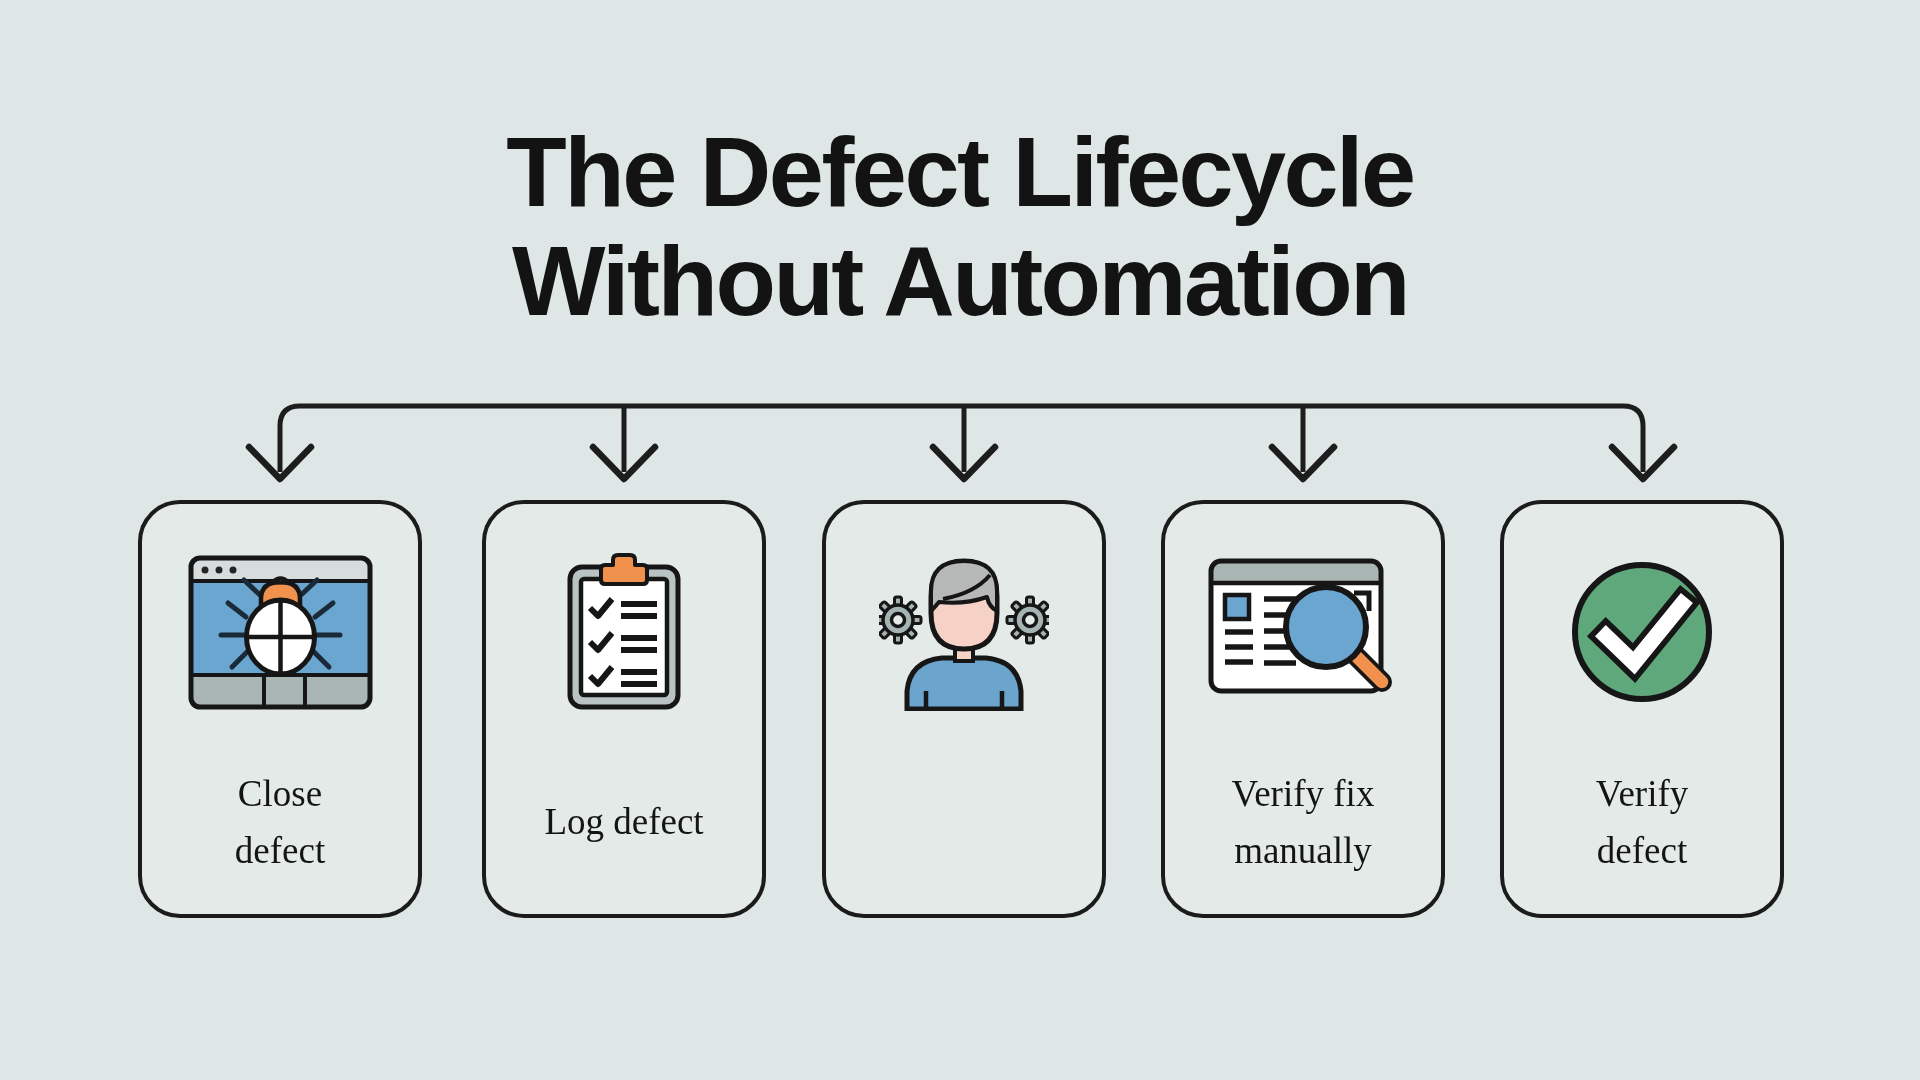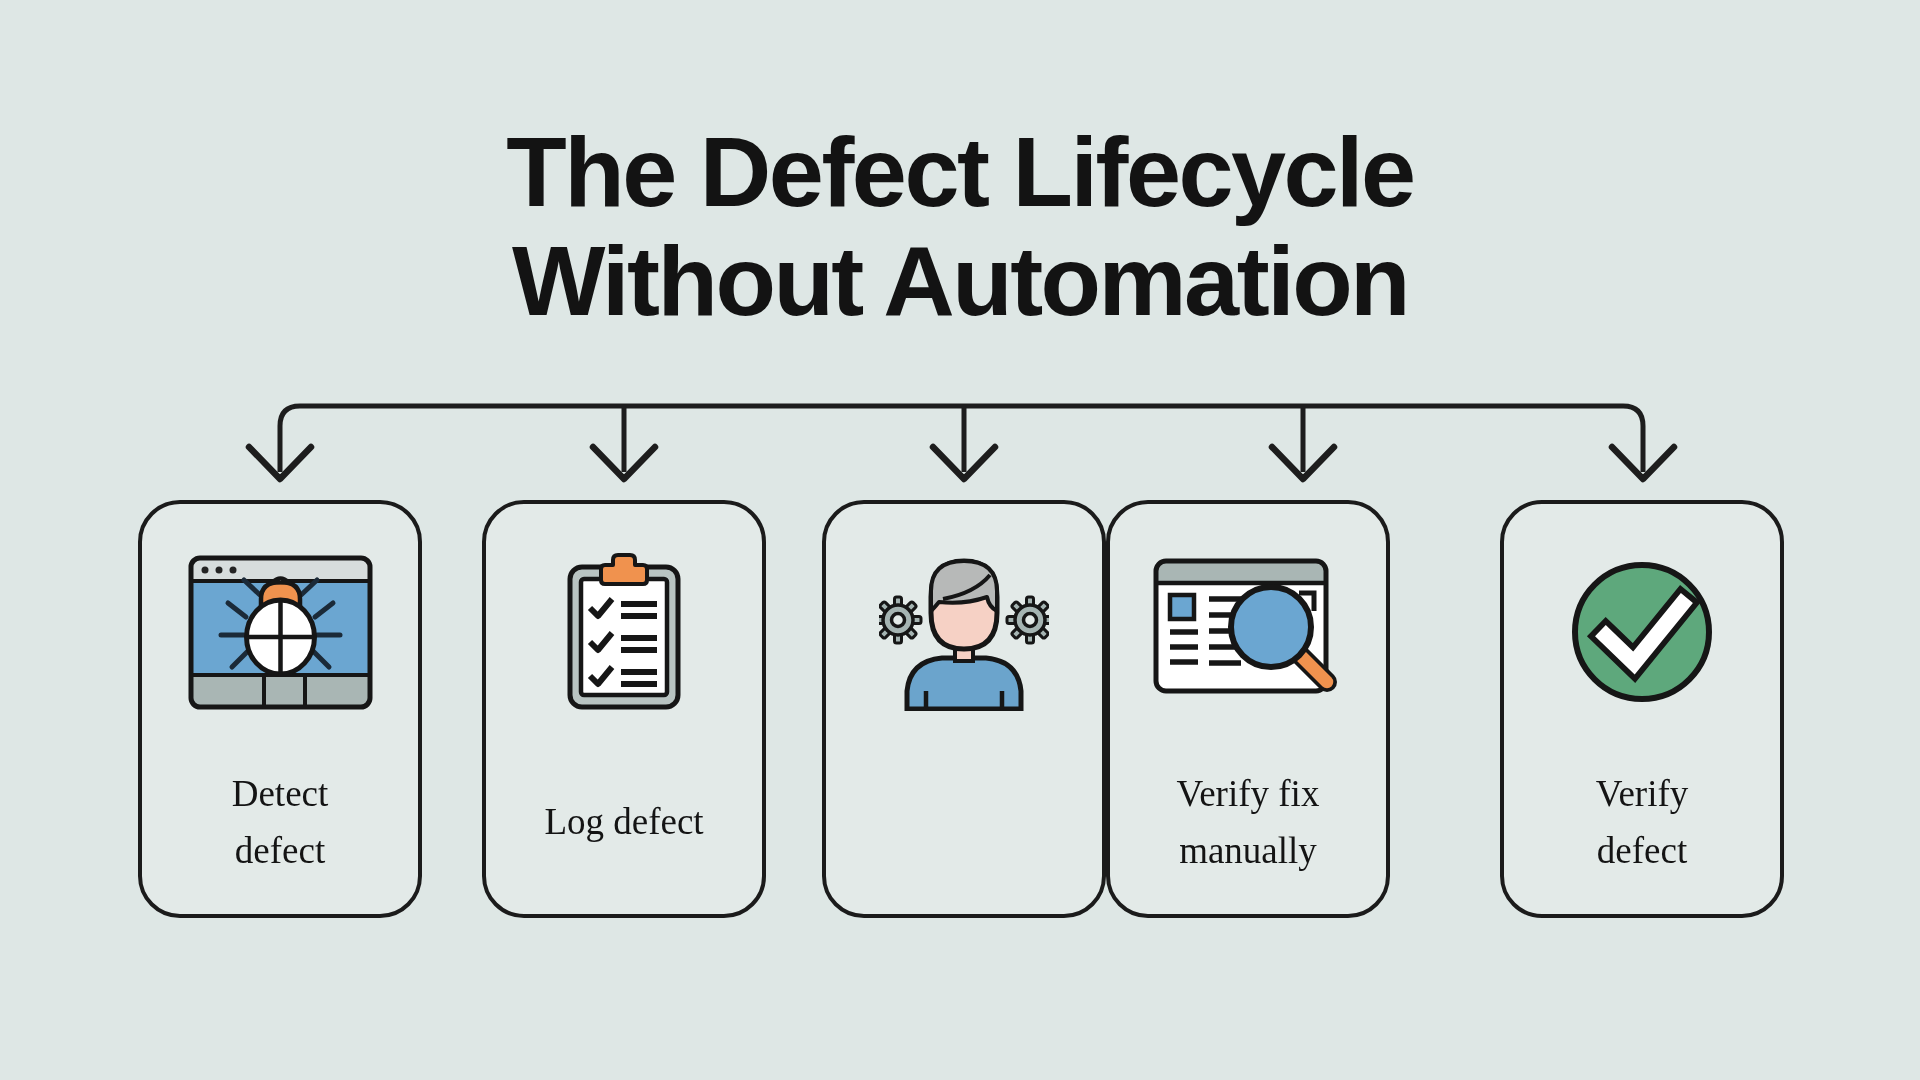--- a/index.html
+++ b/index.html
@@ -67,21 +67,21 @@
             <path d="M125 96 L141 112"></path>
         </g>
         <path d="M73 52 L73 44 Q73 27 92.5 27 Q112 27 112 44 L112 52 Z" fill="#f0924e" stroke="#161616" stroke-width="4.5"></path>
         <path d="M84 27.5 Q92.5 19 101 27.5 Z" fill="#ffffff" stroke="#161616" stroke-width="4"></path>
         <ellipse cx="92.5" cy="82" rx="34" ry="37" fill="#ffffff" stroke="#161616" stroke-width="5"></ellipse>
         <path d="M92.5 45 L92.5 120 M58.5 82 L126.5 82" fill="none" stroke="#161616" stroke-width="4.5"></path>
         <rect x="3" y="3" width="179" height="149" rx="9" fill="none" stroke="#161616" stroke-width="5"></rect>
       </svg>
     </div>
     <div class="label">
-      <div>Detect</div>
+      <div>Close</div>
       <div>defect</div>
     </div>
   </div>
 
   <div class="box" style="left:482px">
     <div class="icon-wrap">
       <svg width="120" height="162" viewBox="0 0 120 162">
         <rect x="6" y="16" width="108" height="140" rx="12" fill="#b9c4c2" stroke="#161616" stroke-width="5"></rect>
         <rect x="17" y="28" width="86" height="116" rx="3" fill="#ffffff" stroke="#161616" stroke-width="4.5"></rect>
         <path d="M49 14 L49 9 Q49 4 54 4 L66 4 Q71 4 71 9 L71 14 L79 14 Q83 14 83 18 L83 29 Q83 33 79 33 L41 33 Q37 33 37 29 L37 18 Q37 14 41 14 Z" fill="#f0924e" stroke="#161616" stroke-width="4" stroke-linejoin="round"></path>
@@ -130,21 +130,21 @@
         <path d="M28 156 L28 138 Q31 108 63 105 L107 105 Q139 108 142 138 L142 156 Z" fill="#6ba4cc" stroke="#161616" stroke-width="5"></path>
         <path d="M47 138 L47 156 M123 138 L123 156" stroke="#161616" stroke-width="4.5"></path>
         <rect x="76" y="86" width="18" height="22" fill="#f6d1c5" stroke="#161616" stroke-width="4"></rect>
         <path d="M85 8 Q52 8 52 44 L52 60 Q52 96 85 96 Q118 96 118 60 L118 44 Q118 8 85 8 Z" fill="#f6d1c5" stroke="#161616" stroke-width="5"></path>
         <path d="M52 58 L52 38 Q52 8 85 8 Q118 8 118 38 L118 58 Q110 54 108 44 Q85 52 60 49 Q56 54 52 58 Z" fill="#b7b9b8" stroke="#161616" stroke-width="4" stroke-linejoin="round"></path>
         <path d="M64 46 Q96 40 111 22" fill="none" stroke="#161616" stroke-width="4"></path>
       </svg>
     </div>
   </div>
 
-  <div class="box" style="left:1106px">
+  <div class="box" style="left:1161px">
     <div class="icon-wrap">
       <svg width="190" height="158" viewBox="0 0 190 158">
         <rect x="3" y="8" width="170" height="130" rx="10" fill="#ffffff"></rect>
         <path d="M3 30 L3 18 Q3 8 13 8 L163 8 Q173 8 173 18 L173 30 Z" fill="#a9b6b4"></path>
         <line x1="3" y1="30" x2="173" y2="30" stroke="#161616" stroke-width="4.5"></line>
         <rect x="17" y="42" width="24" height="24" fill="#6ba6d1" stroke="#161616" stroke-width="4.5"></rect>
         <g stroke="#161616" stroke-width="5.5">
           <path d="M17 79 L45 79"></path>
             <path d="M17 94 L45 94"></path>
             <path d="M17 109 L45 109"></path>

